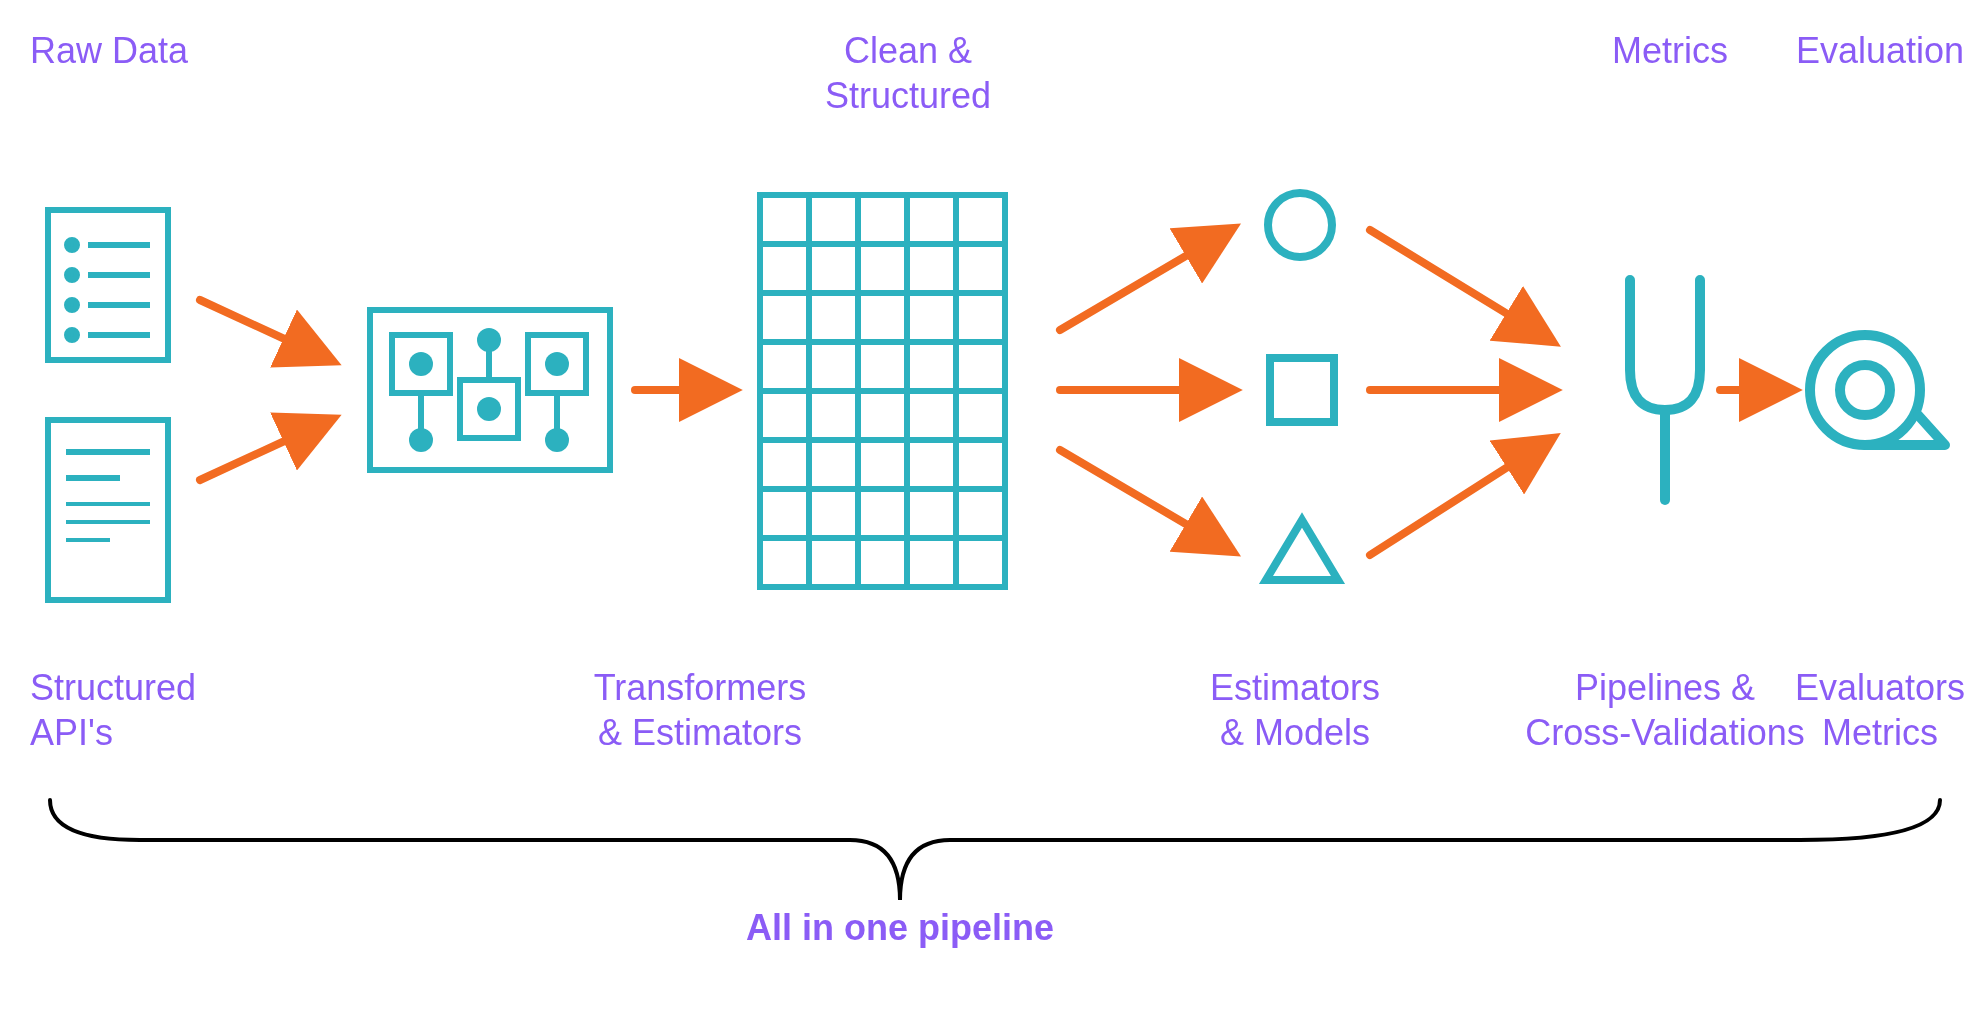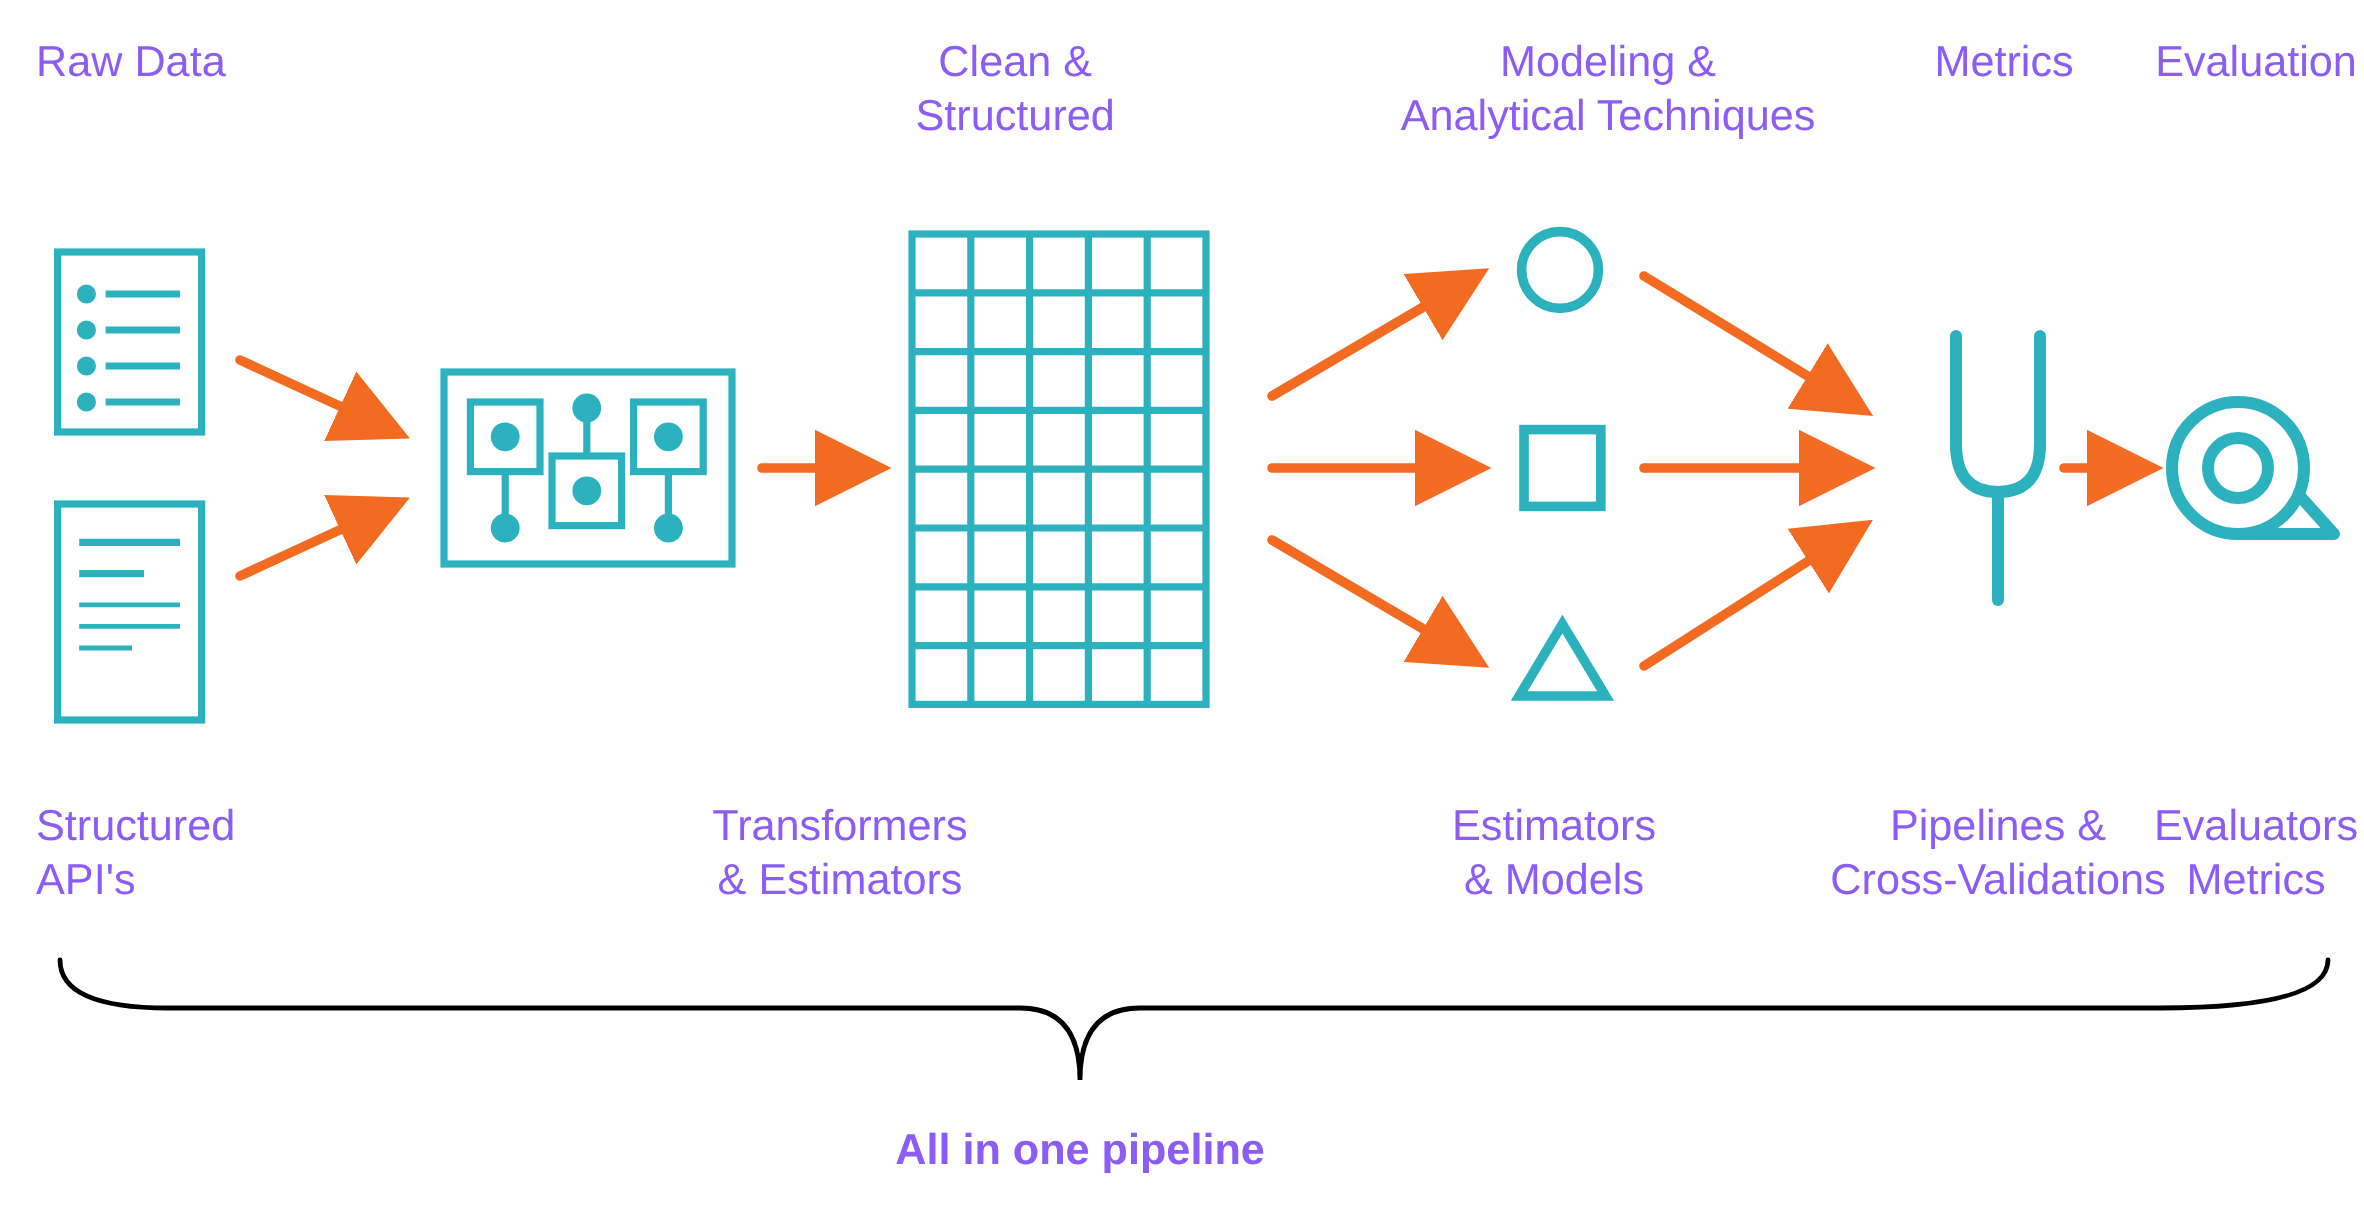--- a/index.html
+++ b/index.html
@@ -8,39 +8,37 @@
   .top-label,.bot-label,.summary-label{position:absolute;font-size:36px;line-height:1.25;color:#8b5cf6;text-align:center;white-space:pre-line}
   .top-label.left,.bot-label.left{text-align:left}
   .summary-label{font-weight:700}
 </style>
 </head>
 <body>
 
 <div class="canvas">
 
   <div class="top-label left" style="left:30px;top:28px;width:200px">Raw Data</div>
-  <div class="top-label" style="left:716px;top:28px;width:260px">Clean &amp;
+  <div class="top-label" style="left:778px;top:28px;width:260px">Clean &amp;
 Structured</div>
-  <div class="top-label" style="left:1130px;top:28px;width:420px">Modeling &amp;
-Analytical Techniques</div>
   <div class="top-label" style="left:1580px;top:28px;width:180px">Metrics</div>
   <div class="top-label" style="left:1780px;top:28px;width:200px">Evaluation</div>
 
   <div class="bot-label left" style="left:30px;top:665px;width:240px">Structured
 API's</div>
   <div class="bot-label" style="left:560px;top:665px;width:280px">Transformers
 &amp; Estimators</div>
   <div class="bot-label" style="left:1175px;top:665px;width:240px">Estimators
 &amp; Models</div>
   <div class="bot-label" style="left:1490px;top:665px;width:350px">Pipelines &amp;
 Cross-Validations</div>
   <div class="bot-label" style="left:1770px;top:665px;width:220px">Evaluators
 Metrics</div>
 
-  <div class="summary-label" style="left:700px;top:935px;width:400px">All in one pipeline</div>
+  <div class="summary-label" style="left:700px;top:905px;width:400px">All in one pipeline</div>
 
   <svg width="1970" height="1012" viewBox="0 0 1970 1012">
     <defs>
       <marker id="arrow" viewBox="0 0 10 10" refX="8" refY="5" markerWidth="8" markerHeight="8" orient="auto-start-reverse">
         <path d="M0 0 L10 5 L0 10 z" fill="#F26B21"></path>
       </marker>
     </defs>
 
     <g stroke="#2CB1BF" stroke-width="6" fill="none">
       <rect x="48" y="210" width="120" height="150"></rect>

